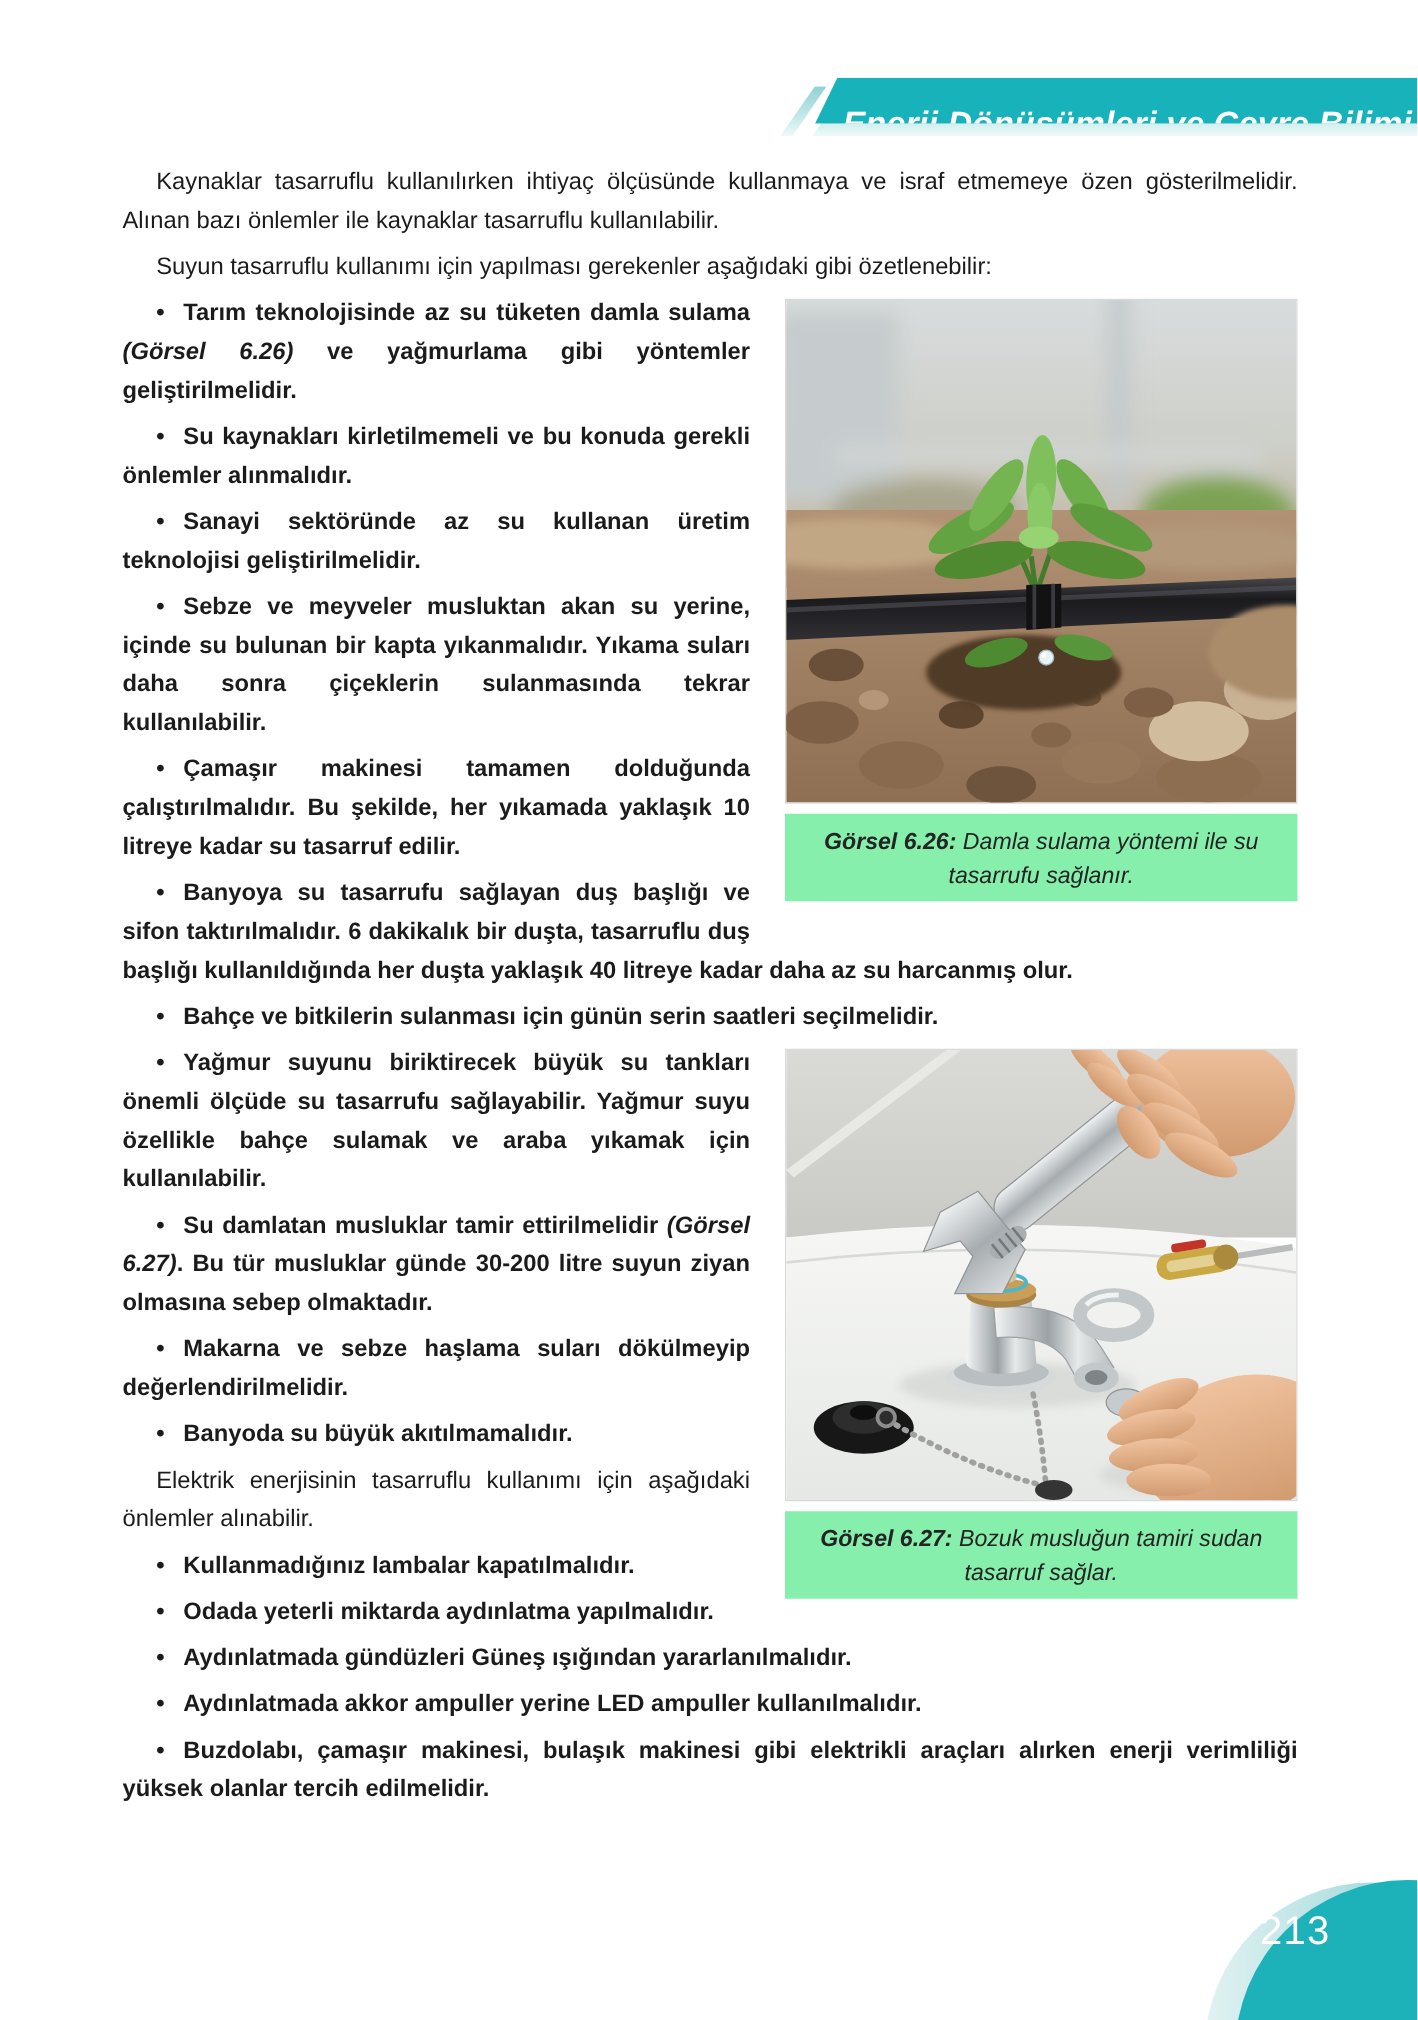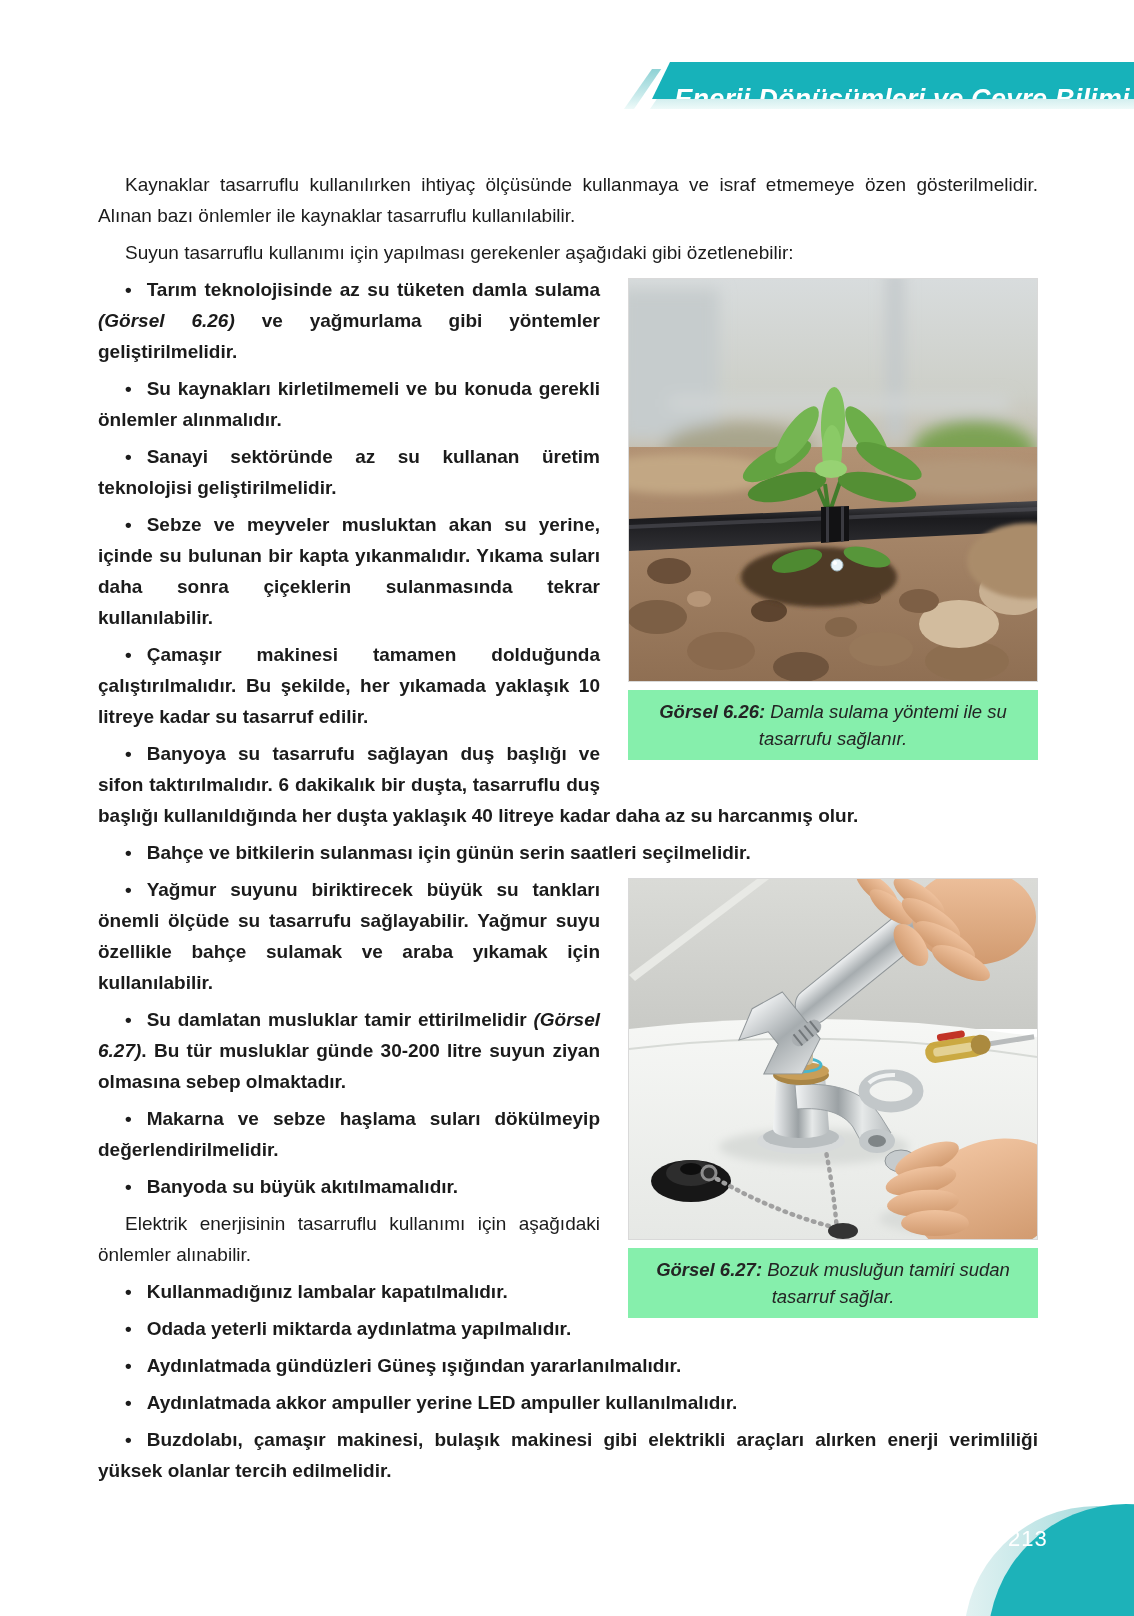--- a/index.html
+++ b/index.html
@@ -24,21 +24,21 @@
     display:flex;align-items:center;justify-content:center;
   }
   .band-text{
     font-size:27px;font-weight:bold;font-style:italic;color:#ffffff;
     letter-spacing:.2px;padding-left:28px;white-space:nowrap;margin-top:38px;
   }
   
   .content{
     position:absolute;top:130px;left:98px;width:940px;
     font-size:19px;line-height:31px;text-align:justify;
-    hyphens:auto;margin-top:39px;-webkit-hyphens:auto;
+    hyphens:auto;-webkit-hyphens:auto;
   }
   .content p{margin:0 0 6px 0;}
   .indent{text-indent:27px;}
   .bullet{text-indent:27px;font-weight:bold;}
   .dot{padding-right:15px;}
   .fig-ref{font-style:italic;}
   
   figure.fig{float:right;width:410px;margin:4px 0 10px 28px;}
   .photo{border:1px solid #d9d9d9;background:#fff;line-height:0;}
   .photo svg{display:block;}
@@ -50,21 +50,21 @@
   
   .pn-light{
     position:absolute;left:964px;top:1506px;width:266px;height:266px;border-radius:50%;
     background:linear-gradient(90deg,#e2f2f2 0%,#9ed8da 60%,#8fd0d3 100%);
   }
   .pn-main{
     position:absolute;left:988px;top:1504px;width:276px;height:276px;border-radius:50%;
     background:#1db2b9;
   }
   .pn-num{
-    position:absolute;left:1008px;top:1526px;color:#ffffff;font-size:22px;
+    position:absolute;left:1008px;top:1526px;color:#ffffff;font-size:32px;
     letter-spacing:1px;
   }
 </style>
 </head>
 <body>
 
 <div class="page">
 
   <header class="band-wrap">
     <div class="band-shadow"></div>

